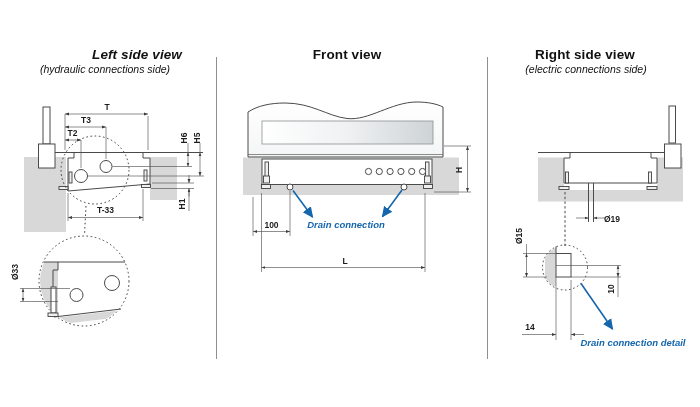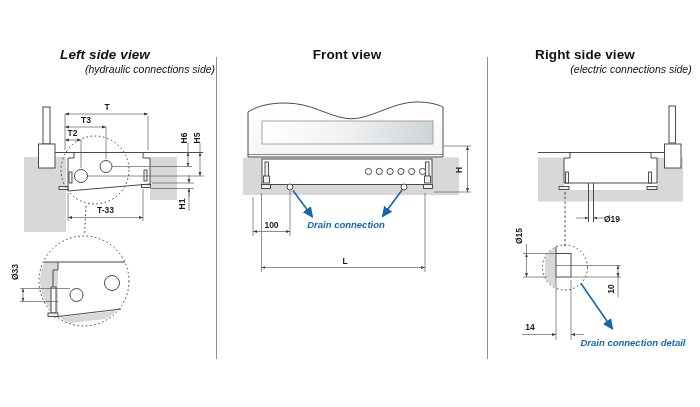--- a/index.html
+++ b/index.html
@@ -2,22 +2,22 @@
 <html style="--line: #4a4a4a; --gray: #d8d8d8; --accent: #1566ad; --divider: #8f8f8f; --title: #111111;"><head>
 <meta charset="utf-8">
 <style>
   :root { --line:#4a4a4a; --gray:#d8d8d8; --accent:#1566ad; --divider:#8f8f8f; --title:#111111; }
   html,body { margin:0; padding:0; background:#fff; }
   .stage { position:relative; width:700px; height:407px; background:#fff; overflow:hidden;
            font-family:"Liberation Sans", sans-serif; }
   .title { position:absolute; text-align:center; color:var(--title);
            font-weight:bold; font-size:13.5px; letter-spacing:0.1px; }
   .subtitle { position:absolute; text-align:center; color:var(--title);
-              font-style:italic; font-size:10.5px;margin-left:45px; }
-  .italic { font-style:italic; }
+              font-style:italic; font-size:10.5px; }
+  .italic { font-style:italic;padding-left:32px; }
   svg { position:absolute; left:0; top:0; }
   .wh  { fill:#ffffff; stroke:var(--line); stroke-width:1; }
   .wh2 { fill:#f0f0f0; stroke:#3f3f3f; stroke-width:0.9; }
   .ln  { fill:none; stroke:var(--line); stroke-width:1; }
   .lt  { fill:none; stroke:#525252; stroke-width:0.65; }
   .dot { fill:none; stroke:#3d3d3d; stroke-width:1; stroke-dasharray:1.6,2.6; }
   .dsh { fill:none; stroke:#4a4a4a; stroke-width:1; stroke-dasharray:2.5,2.2; }
   .gray { fill:var(--gray); }
   .wt  { fill:url(#gw); stroke:var(--line); stroke-width:1; }
   .ip  { fill:url(#gi); stroke:#8d9194; stroke-width:0.8; }

